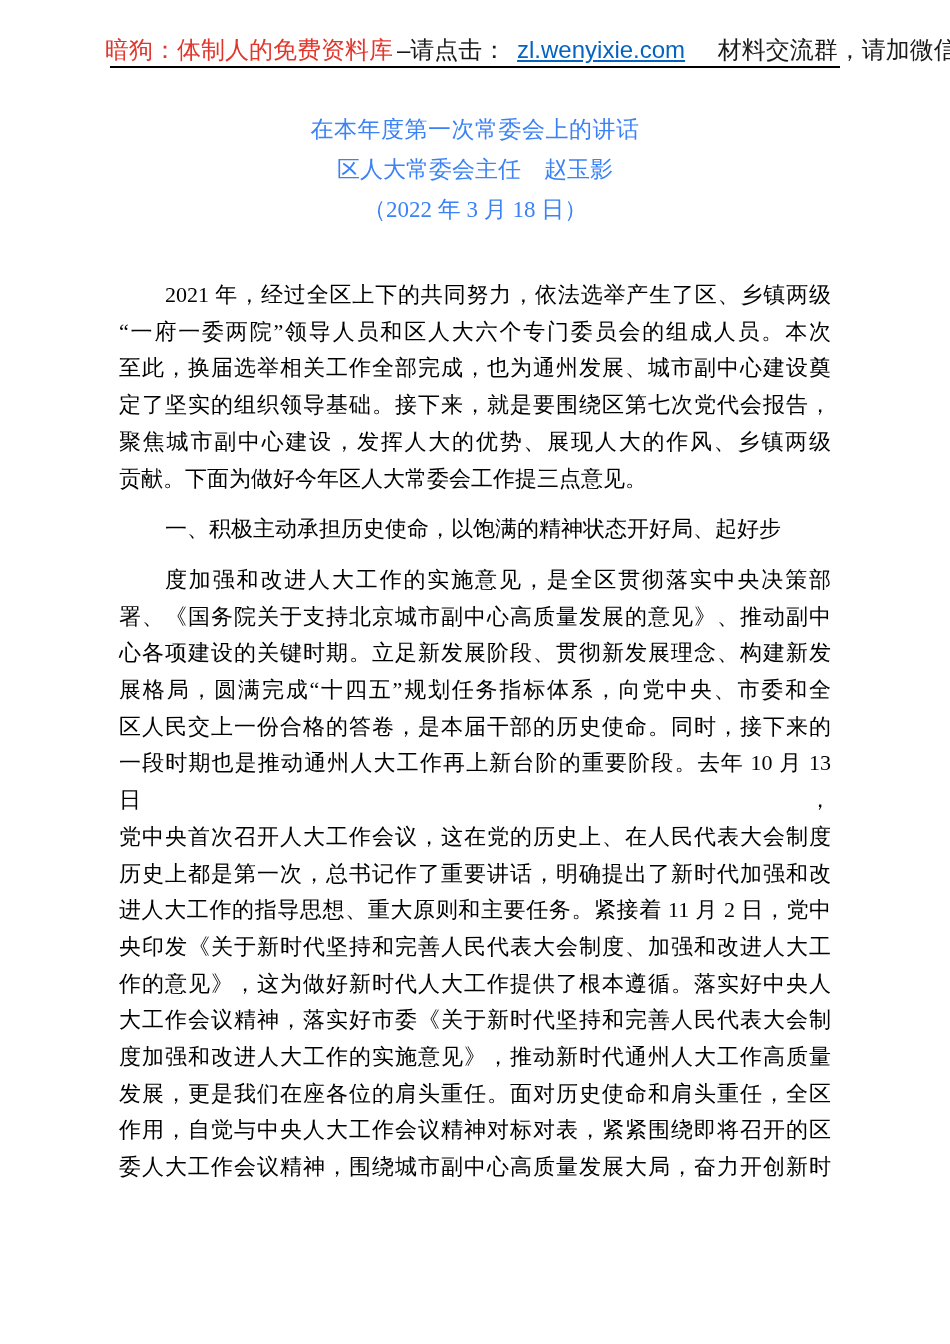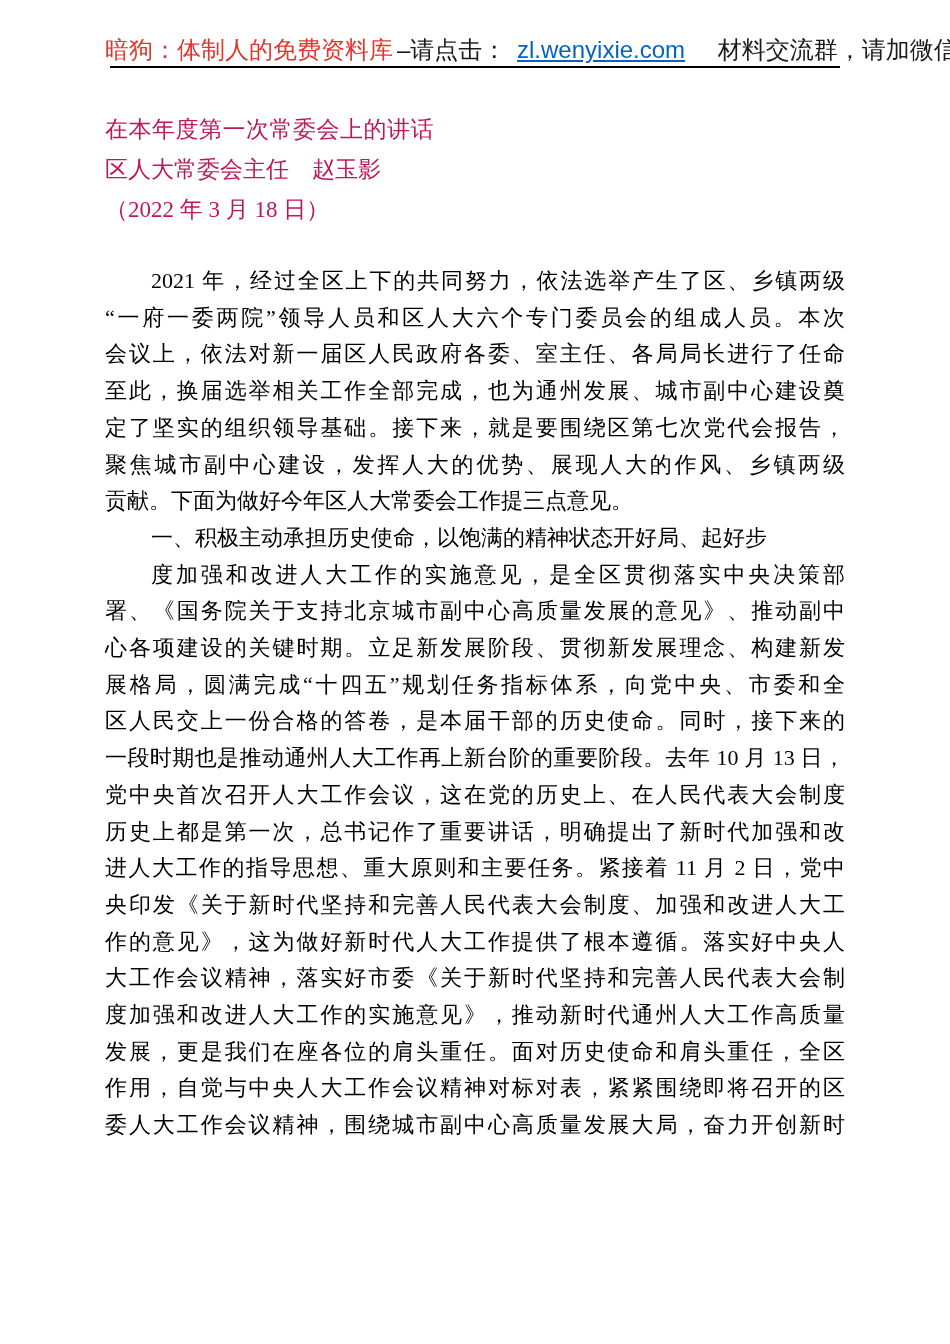--- a/index.html
+++ b/index.html
@@ -46,40 +46,40 @@
     height: 0;
     border-top: 2px solid #000;
   }
 
   
   .title-block {
     position: absolute;
     left: 105px;
     top: 110px;
     width: 740px;
-    text-align: left;
+    text-align: center;
     font-family: "Liberation Serif", "DejaVu Serif", serif;
     font-size: 23px;
     line-height: 40px;
-    color: #be185d;
+    color: #3b82f6;
   }
   .title-block .doc-title { letter-spacing: 0.5px; }
 
   
   .doc-body {
     position: absolute;
     left: 105px;
     top: 263px;
     width: 740px;
     font-family: "Liberation Serif", "DejaVu Serif", serif;
     font-size: 22px;
     line-height: 36.7px;
     color: #000;
   }
-  .para { margin: 0; }
+  .para { margin: 14px; }
   .line {
     text-align: justify;
     text-align-last: justify;
   }
   .line.natural {
     text-align-last: left;
   }
   .line.indent {
     padding-left: 46px;
   }
@@ -102,21 +102,20 @@
   <div class="title-block">
     <div class="doc-title">在本年度第一次常委会上的讲话</div>
     <div class="doc-author">区人大常委会主任　赵玉影</div>
     <div class="doc-date">（2022 年 3 月 18 日）</div>
   </div>
 
   <div class="doc-body">
       <div class="para body">
         <div class="line indent">2021 年，经过全区上下的共同努力，依法选举产生了区、乡镇两级</div>
         <div class="line">“一府一委两院”领导人员和区人大六个专门委员会的组成人员。本次</div>
-        <div class="line">会议上，依法对新一届区人民政府各委、室主任、各局局长进行了任命</div>
         <div class="line">至此，换届选举相关工作全部完成，也为通州发展、城市副中心建设奠</div>
         <div class="line">定了坚实的组织领导基础。接下来，就是要围绕区第七次党代会报告，</div>
         <div class="line">聚焦城市副中心建设，发挥人大的优势、展现人大的作风、乡镇两级</div>
         <div class="line natural">贡献。下面为做好今年区人大常委会工作提三点意见。</div>
       </div>
       <div class="para heading">
         <div class="line indent natural">一、积极主动承担历史使命，以饱满的精神状态开好局、起好步</div>
       </div>
       <div class="para body">
         <div class="line indent">度加强和改进人大工作的实施意见，是全区贯彻落实中央决策部</div>

